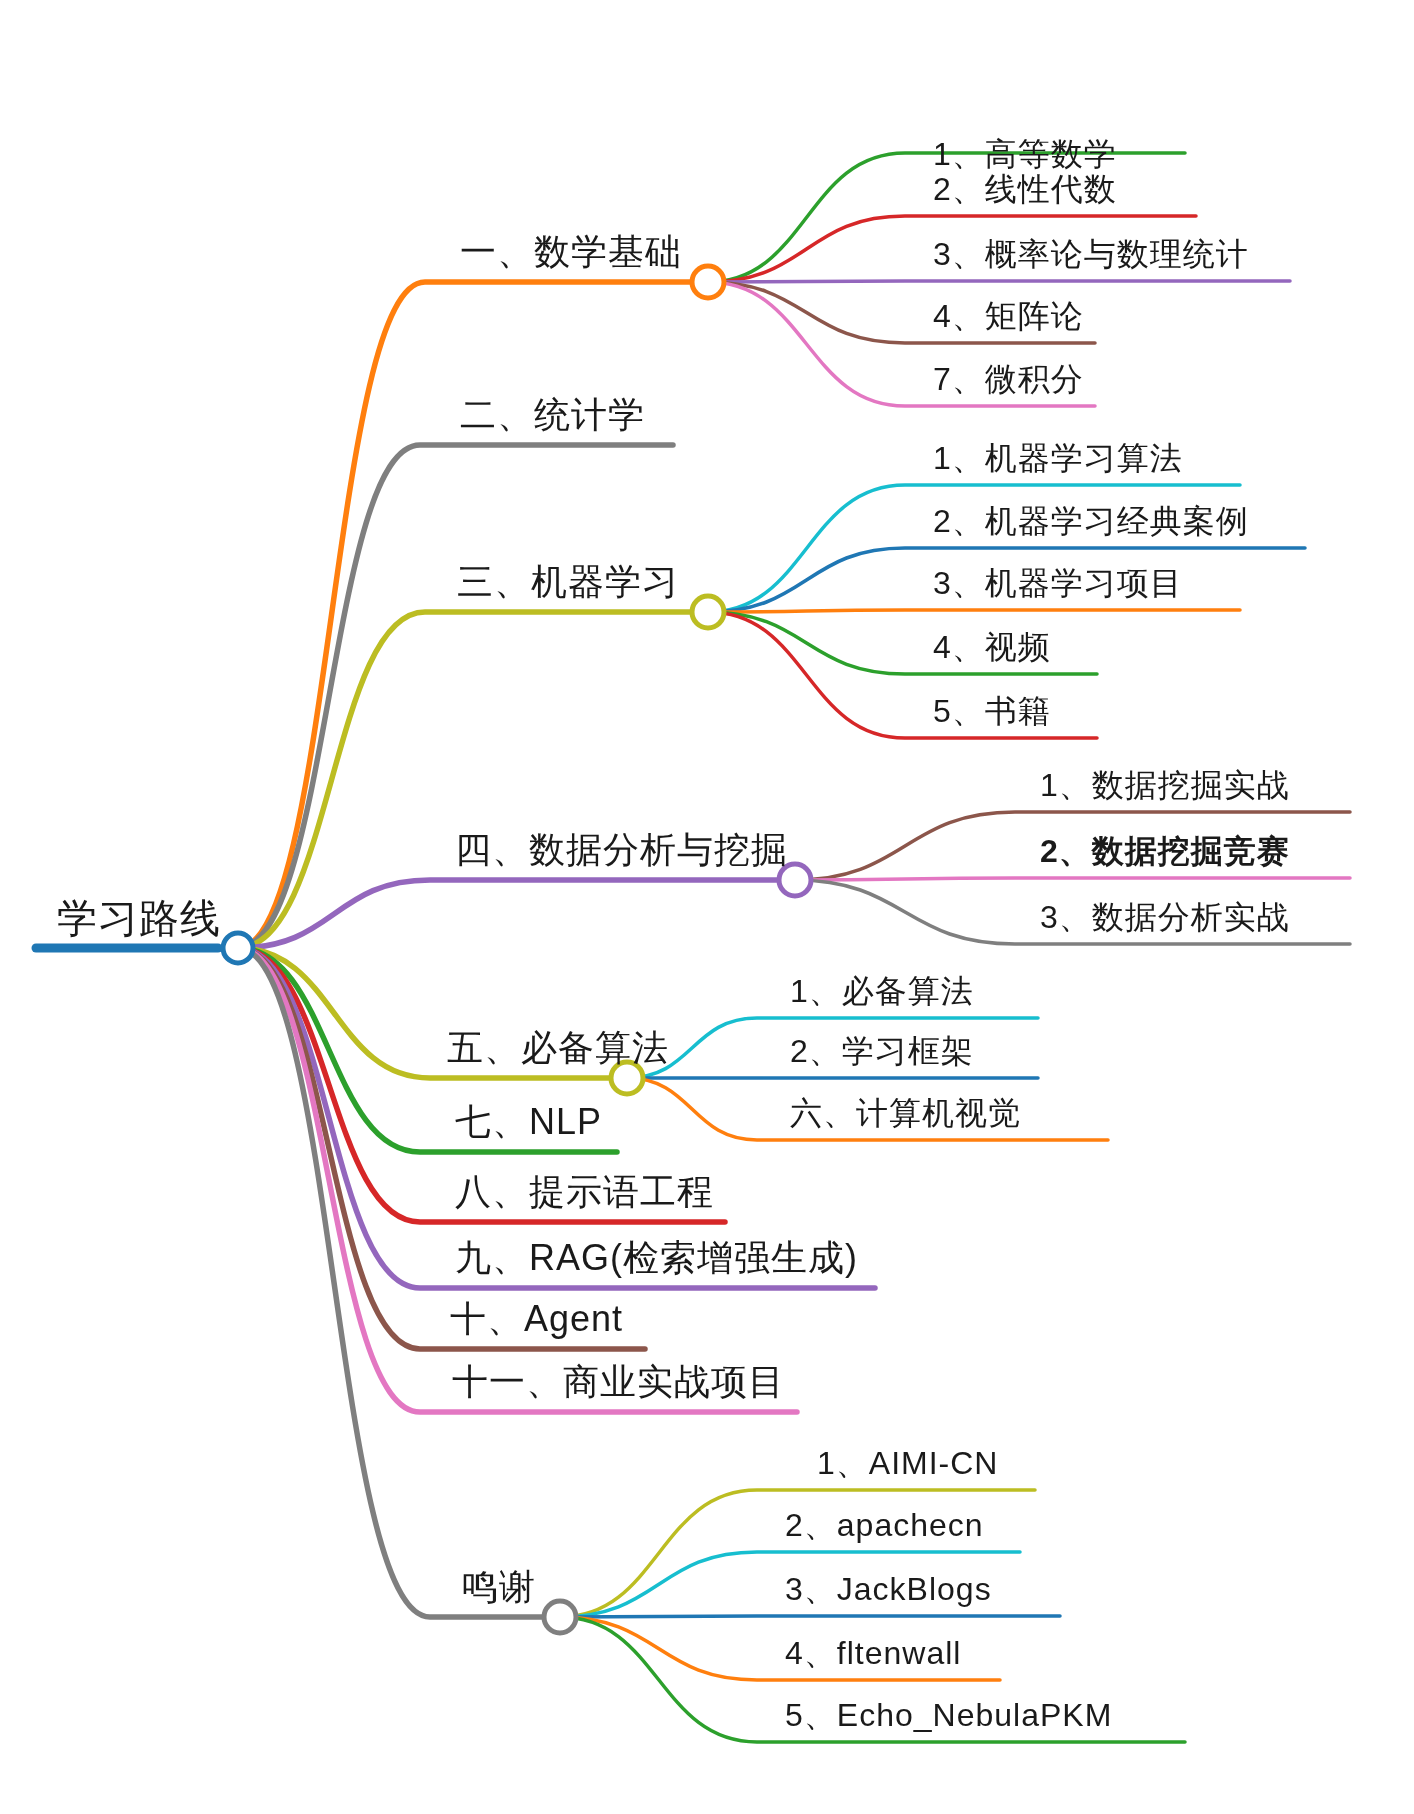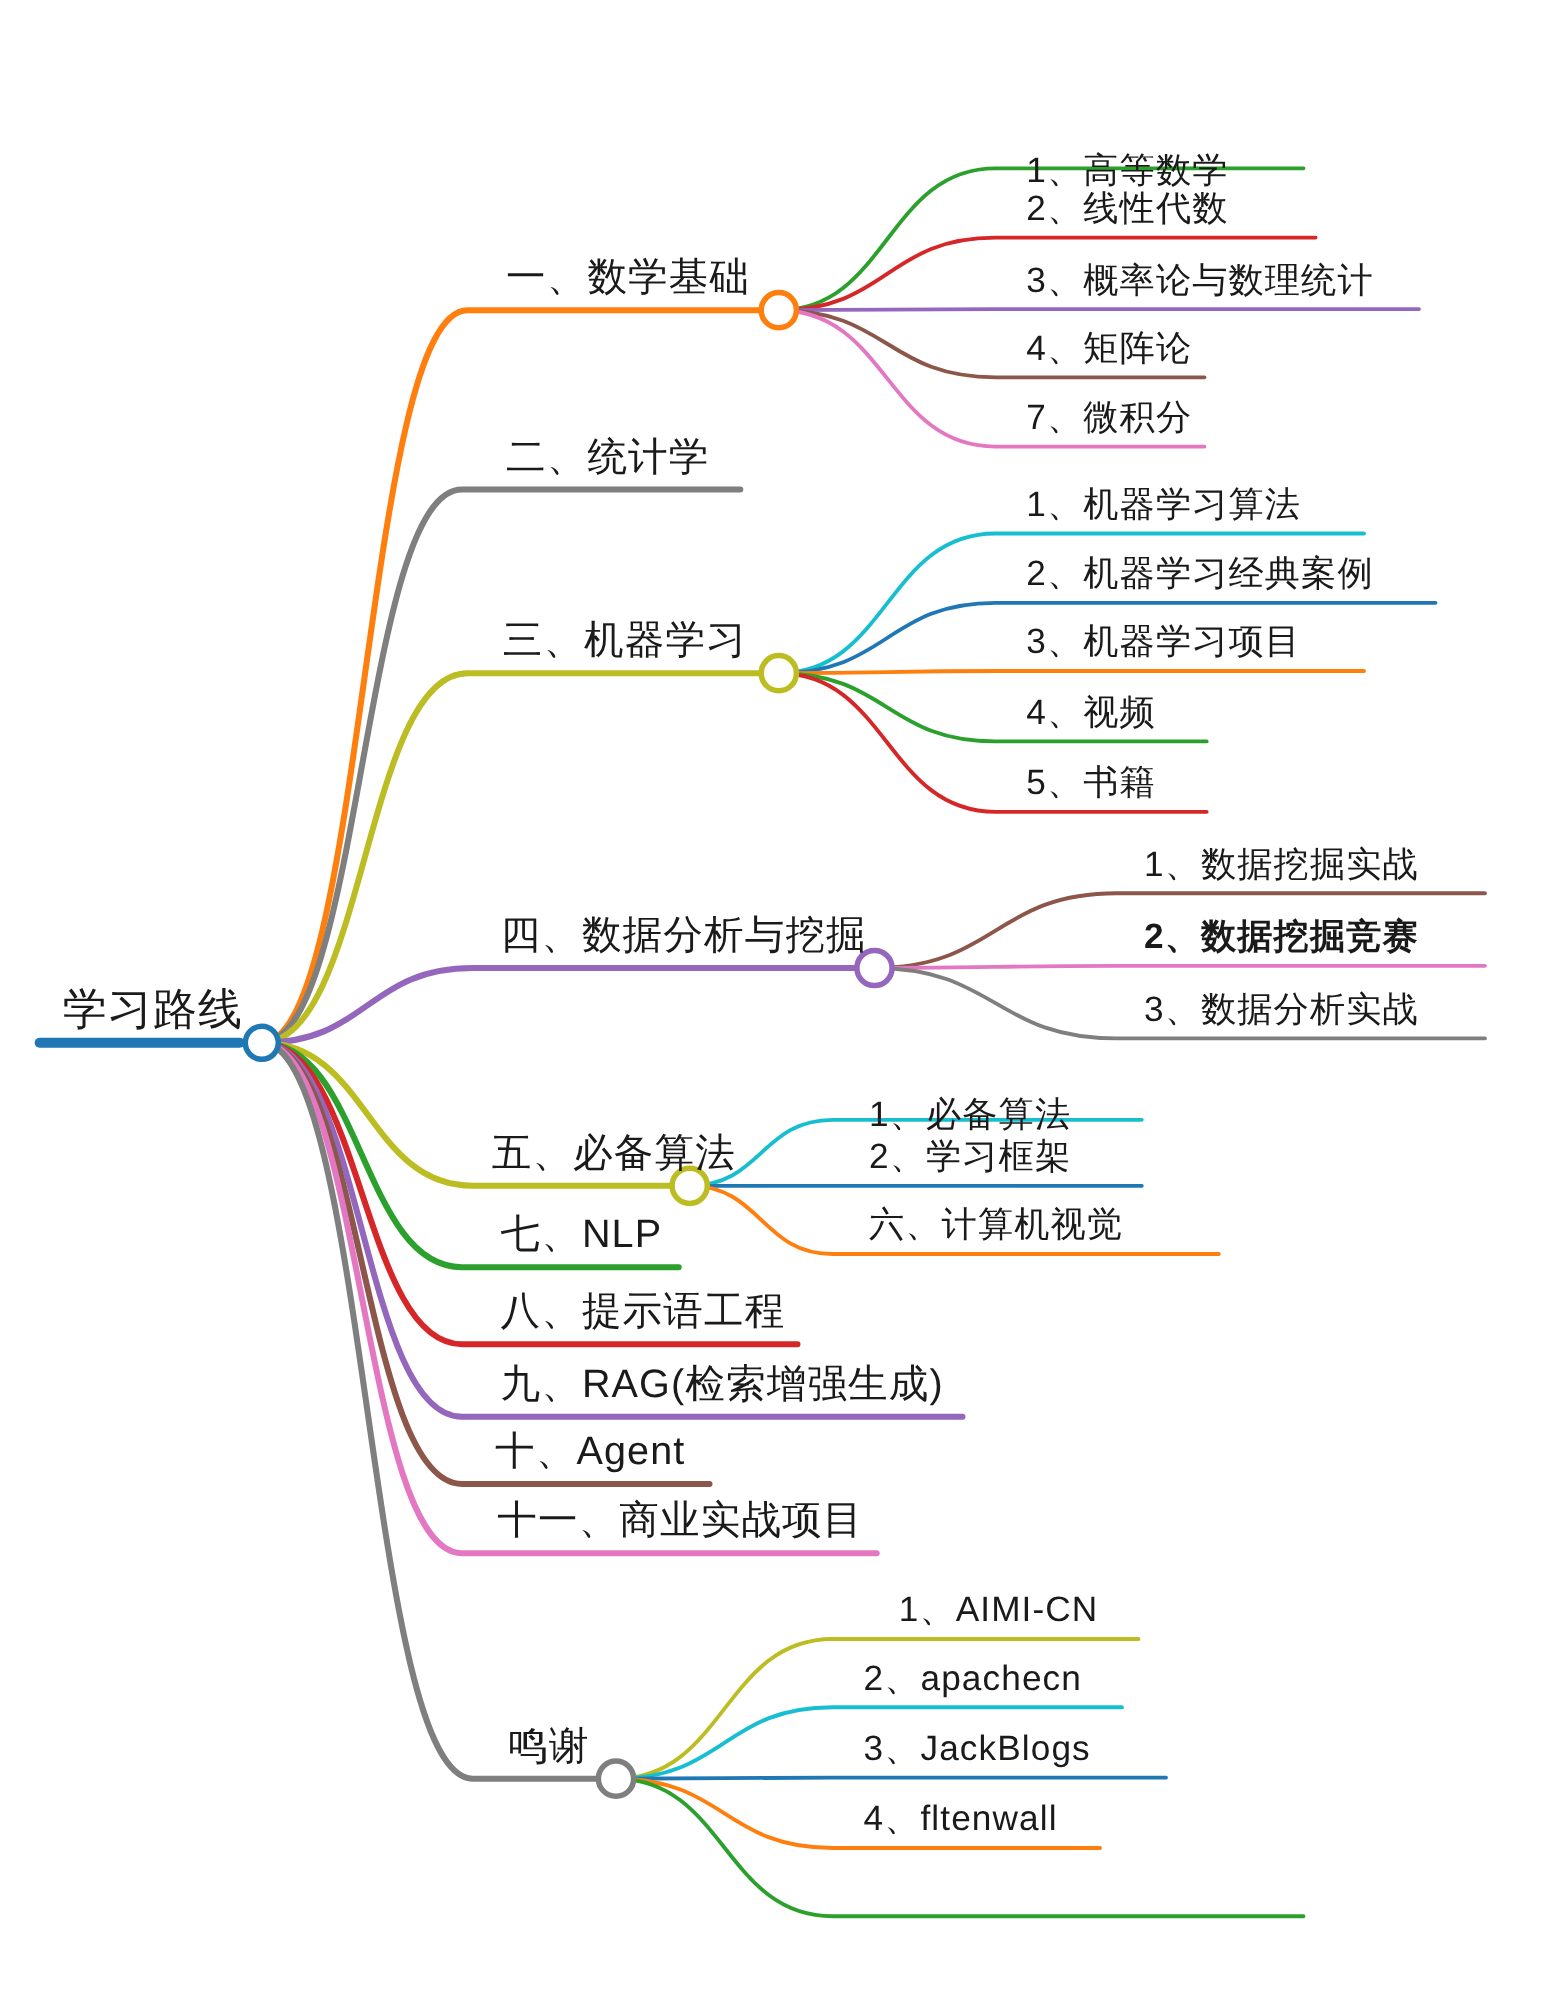--- a/index.html
+++ b/index.html
@@ -82,26 +82,27 @@
     <div class="lbl d2" style="left: 933px; top: 442px; color: rgb(26, 26, 26);">1、机器学习算法</div>
     <div class="lbl d2" style="left: 933px; top: 505px; color: rgb(26, 26, 26);">2、机器学习经典案例</div>
     <div class="lbl d2" style="left: 933px; top: 567px; color: rgb(26, 26, 26);">3、机器学习项目</div>
     <div class="lbl d2" style="left: 933px; top: 631px; color: rgb(26, 26, 26);">4、视频</div>
     <div class="lbl d2" style="left: 933px; top: 695px; color: rgb(26, 26, 26);">5、书籍</div>
     <div class="lbl d1" style="left: 455px; top: 832px; color: rgb(26, 26, 26);">四、数据分析与挖掘</div>
     <div class="lbl d2" style="left: 1040px; top: 769px; color: rgb(26, 26, 26);">1、数据挖掘实战</div>
     <div class="lbl d2" style="left: 1040px; top: 835px; color: rgb(26, 26, 26); font-weight: bold;">2、数据挖掘竞赛</div>
     <div class="lbl d2" style="left: 1040px; top: 901px; color: rgb(26, 26, 26);">3、数据分析实战</div>
     <div class="lbl d1" style="left: 447px; top: 1030px; color: rgb(26, 26, 26);">五、必备算法</div>
-    <div class="lbl d2" style="left: 790px; top: 975px; color: rgb(26, 26, 26); margin-top: 22px;">1、必备算法</div>
+    <div class="lbl d2" style="left: 790px; top: 975px; color: rgb(26, 26, 26);">1、必备算法</div>
     <div class="lbl d2" style="left: 790px; top: 1035px; color: rgb(26, 26, 26);">2、学习框架</div>
     <div class="lbl d2" style="left: 790px; top: 1097px; color: rgb(26, 26, 26);">六、计算机视觉</div>
     <div class="lbl d1" style="left: 455px; top: 1104px; color: rgb(26, 26, 26);">七、NLP</div>
     <div class="lbl d1" style="left: 455px; top: 1174px; color: rgb(26, 26, 26);">八、提示语工程</div>
     <div class="lbl d1" style="left: 455px; top: 1240px; color: rgb(26, 26, 26);">九、RAG(检索增强生成)</div>
     <div class="lbl d1" style="left: 450px; top: 1301px; color: rgb(26, 26, 26);">十、Agent</div>
     <div class="lbl d1" style="left: 452px; top: 1364px; color: rgb(26, 26, 26);">十一、商业实战项目</div>
     <div class="lbl d1" style="left: 462px; top: 1569px; color: rgb(26, 26, 26);">鸣谢</div>
     <div class="lbl d2" style="left: 785px; top: 1447px; color: rgb(26, 26, 26); margin-left: 32px;">1、AIMI-CN</div>
     <div class="lbl d2" style="left: 785px; top: 1509px; color: rgb(26, 26, 26);">2、apachecn</div>
     <div class="lbl d2" style="left: 785px; top: 1573px; color: rgb(26, 26, 26);">3、JackBlogs</div>
     <div class="lbl d2" style="left: 785px; top: 1637px; color: rgb(26, 26, 26);">4、fltenwall</div>
+    <div class="lbl d2" style="left: 785px; top: 1699px; color: rgb(26, 26, 26);">5、Echo_NebulaPKM</div>
   </div>
 
 </body></html>

